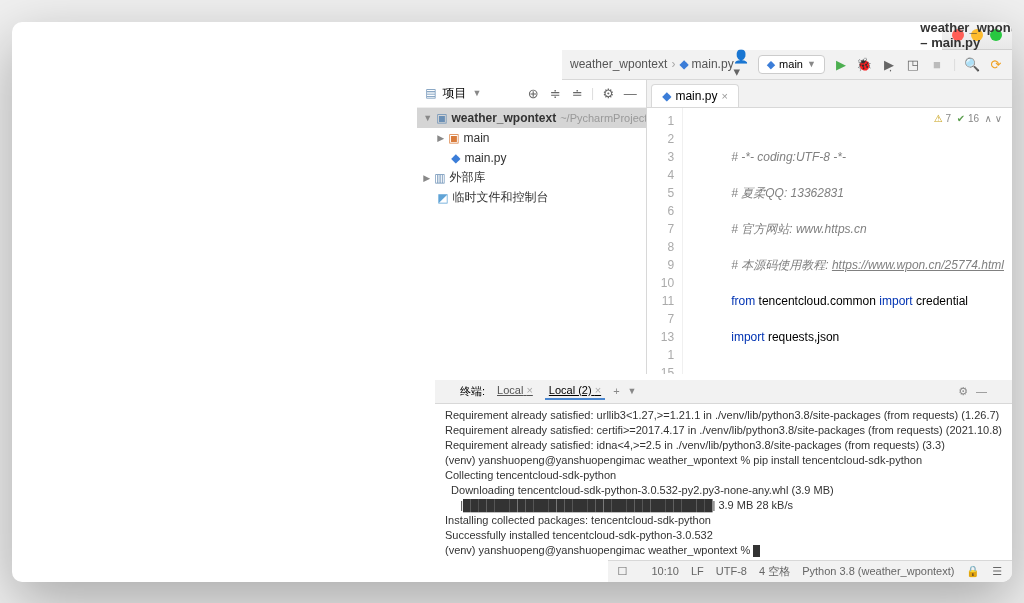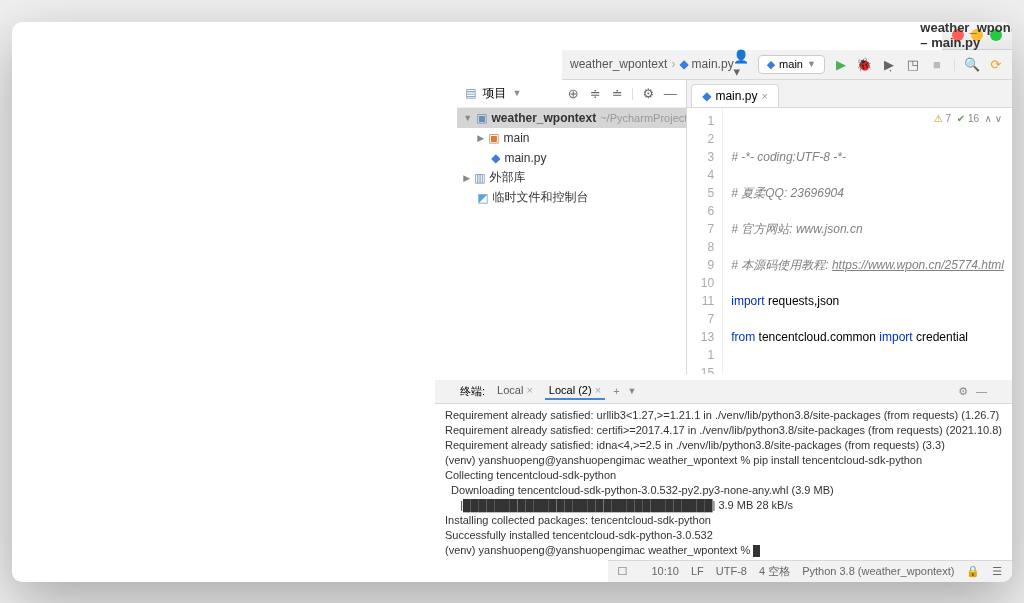--- a/index.html
+++ b/index.html
@@ -37,25 +37,25 @@
 .tab-close { color: #999; font-size: 11px; }
 .code-area { flex: 1; display: flex; overflow: hidden; font-family: Menlo, Monaco, monospace; font-size: 12px; }
 .gutter { width: 36px; background: #fff; color: #aaa; text-align: right; padding: 4px 8px 4px 0; line-height: 18px; border-right: 1px solid #f0f0f0; }
 .code { flex: 1; padding: 4px 8px; line-height: 18px; white-space: pre; overflow: auto; background: #fff; position: relative; }
 .code-status { position: absolute; top: 2px; right: 10px; font-size: 10px; color: #888; }
 .code-status .warn { color: #c9a21b; }
 .code-status .ok { color: #5b9e4e; }
 .c-comment { color: #808080; font-style: italic; }
 .c-keyword { color: #0033b3; }
 .c-ident { color: #000; }
-.code-line { min-height: 18px; }
+.code-line { min-height: 18px; margin-left: 40px; }
 .divider { height: 6px; background: #f2f2f2; border-top: 1px solid #d8d8d8; border-bottom: 1px solid #d8d8d8; cursor: row-resize; }
 .terminal { height: 180px; display: flex; flex-direction: column; background: #fff; font-family: Menlo, Monaco, monospace; font-size: 11px; }
 .term-tabs { height: 24px; display: flex; align-items: center; background: #f2f2f2; border-bottom: 1px solid #d8d8d8; padding: 0 25px; gap: 8px; }
-.term-tab { padding: 2px 4px; color: #555; border-bottom: 2px solid transparent; }
+.term-tab { padding: 2px 4px; color: #555; border-bottom: 2px solid transparent; text-decoration: underline; }
 .term-tab.active { border-bottom-color: #4a86cf; color: #000; }
 .term-tabs-right { margin-left: auto; display: flex; gap: 8px; color: #888; }
 .term-body { flex: 1; padding: 4px 10px; overflow: auto; line-height: 15px; color: #333; white-space: pre; }
 .term-cursor { display: inline-block; width: 7px; height: 12px; background: #333; vertical-align: middle; }
 .statusbar { height: 22px; background: #f2f2f2; border-top: 1px solid #d8d8d8; display: flex; align-items: center; font-size: 11px; color: #666; padding: 0 10px; gap: 12px; }
 .statusbar .spacer { flex: 1; }
 </style>
 </head>
 <body>
 
@@ -162,25 +162,25 @@
             <div>10</div>
             <div>11</div>
             <div>7</div>
             <div>13</div>
             <div>1</div>
             <div>15</div>
           </div>
         <div class="code">
 <div class="code-status"><span class="warn">⚠</span> <span>7</span>  <span class="ok">✔</span> <span>16</span>  ∧ ∨</div>
 <div class="code-line"><span class="c-comment"># -*- coding:UTF-8 -*-</span></div>
-<div class="code-line"><span class="c-comment"># 夏柔QQ: 23696904</span></div>
-<div class="code-line"><span class="c-comment"># 官方网站: www.json.cn</span></div>
+<div class="code-line"><span class="c-comment"># 夏柔QQ: 13362831</span></div>
+<div class="code-line"><span class="c-comment"># 官方网站: www.https.cn</span></div>
 <div class="code-line"><span class="c-comment"># 本源码使用教程: </span><span class="c-comment" style="text-decoration:underline">https://www.wpon.cn/25774.html</span></div>
+<div class="code-line"><span class="c-keyword">from</span><span class="c-ident"> tencentcloud.common </span><span class="c-keyword">import</span><span class="c-ident"> credential</span></div>
 <div class="code-line"><span class="c-keyword">import</span><span class="c-ident"> requests,json</span></div>
-<div class="code-line"><span class="c-keyword">from</span><span class="c-ident"> tencentcloud.common </span><span class="c-keyword">import</span><span class="c-ident"> credential</span></div>
 
 
 
 
 
 
 
 
 
 

